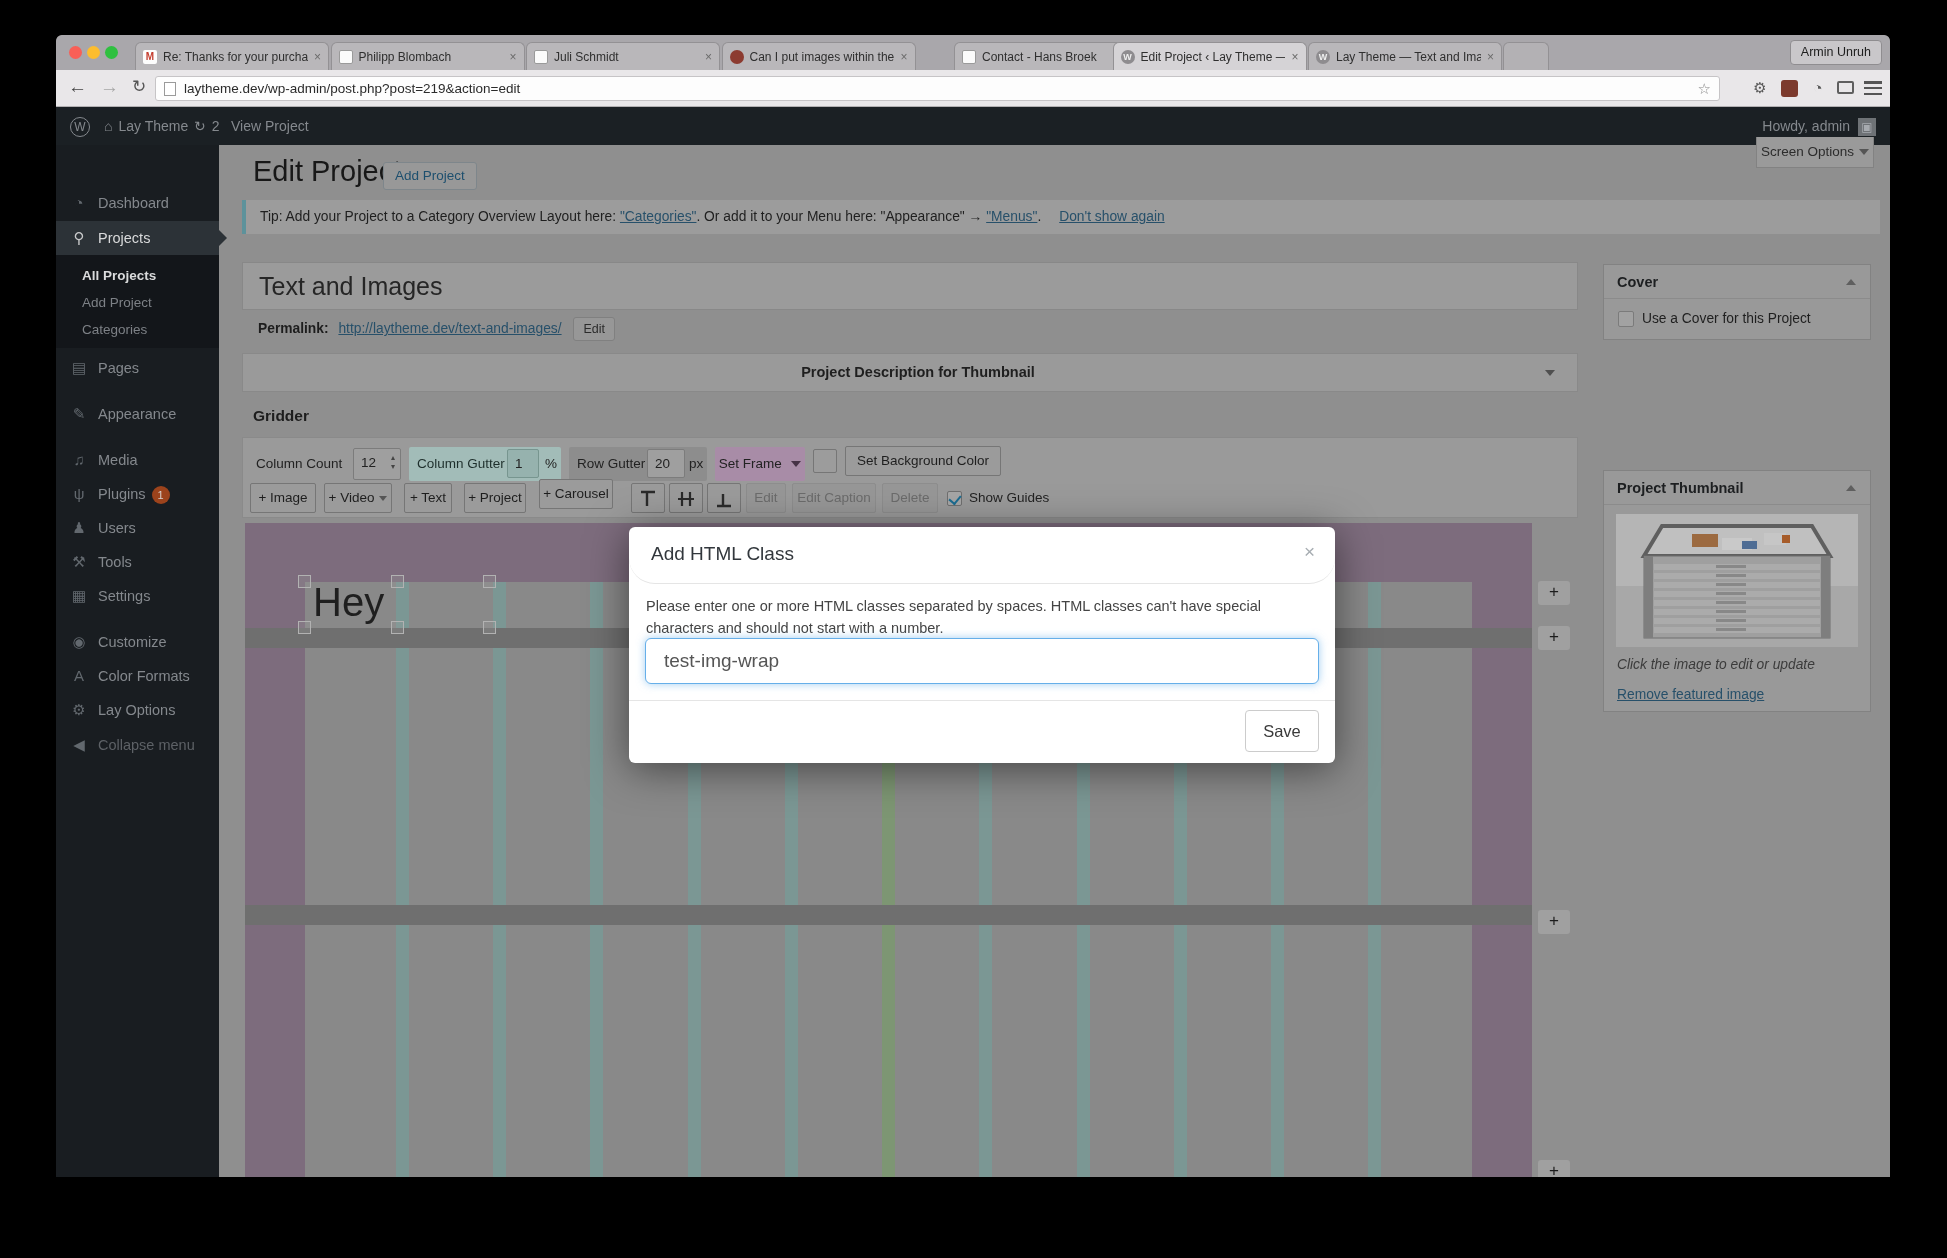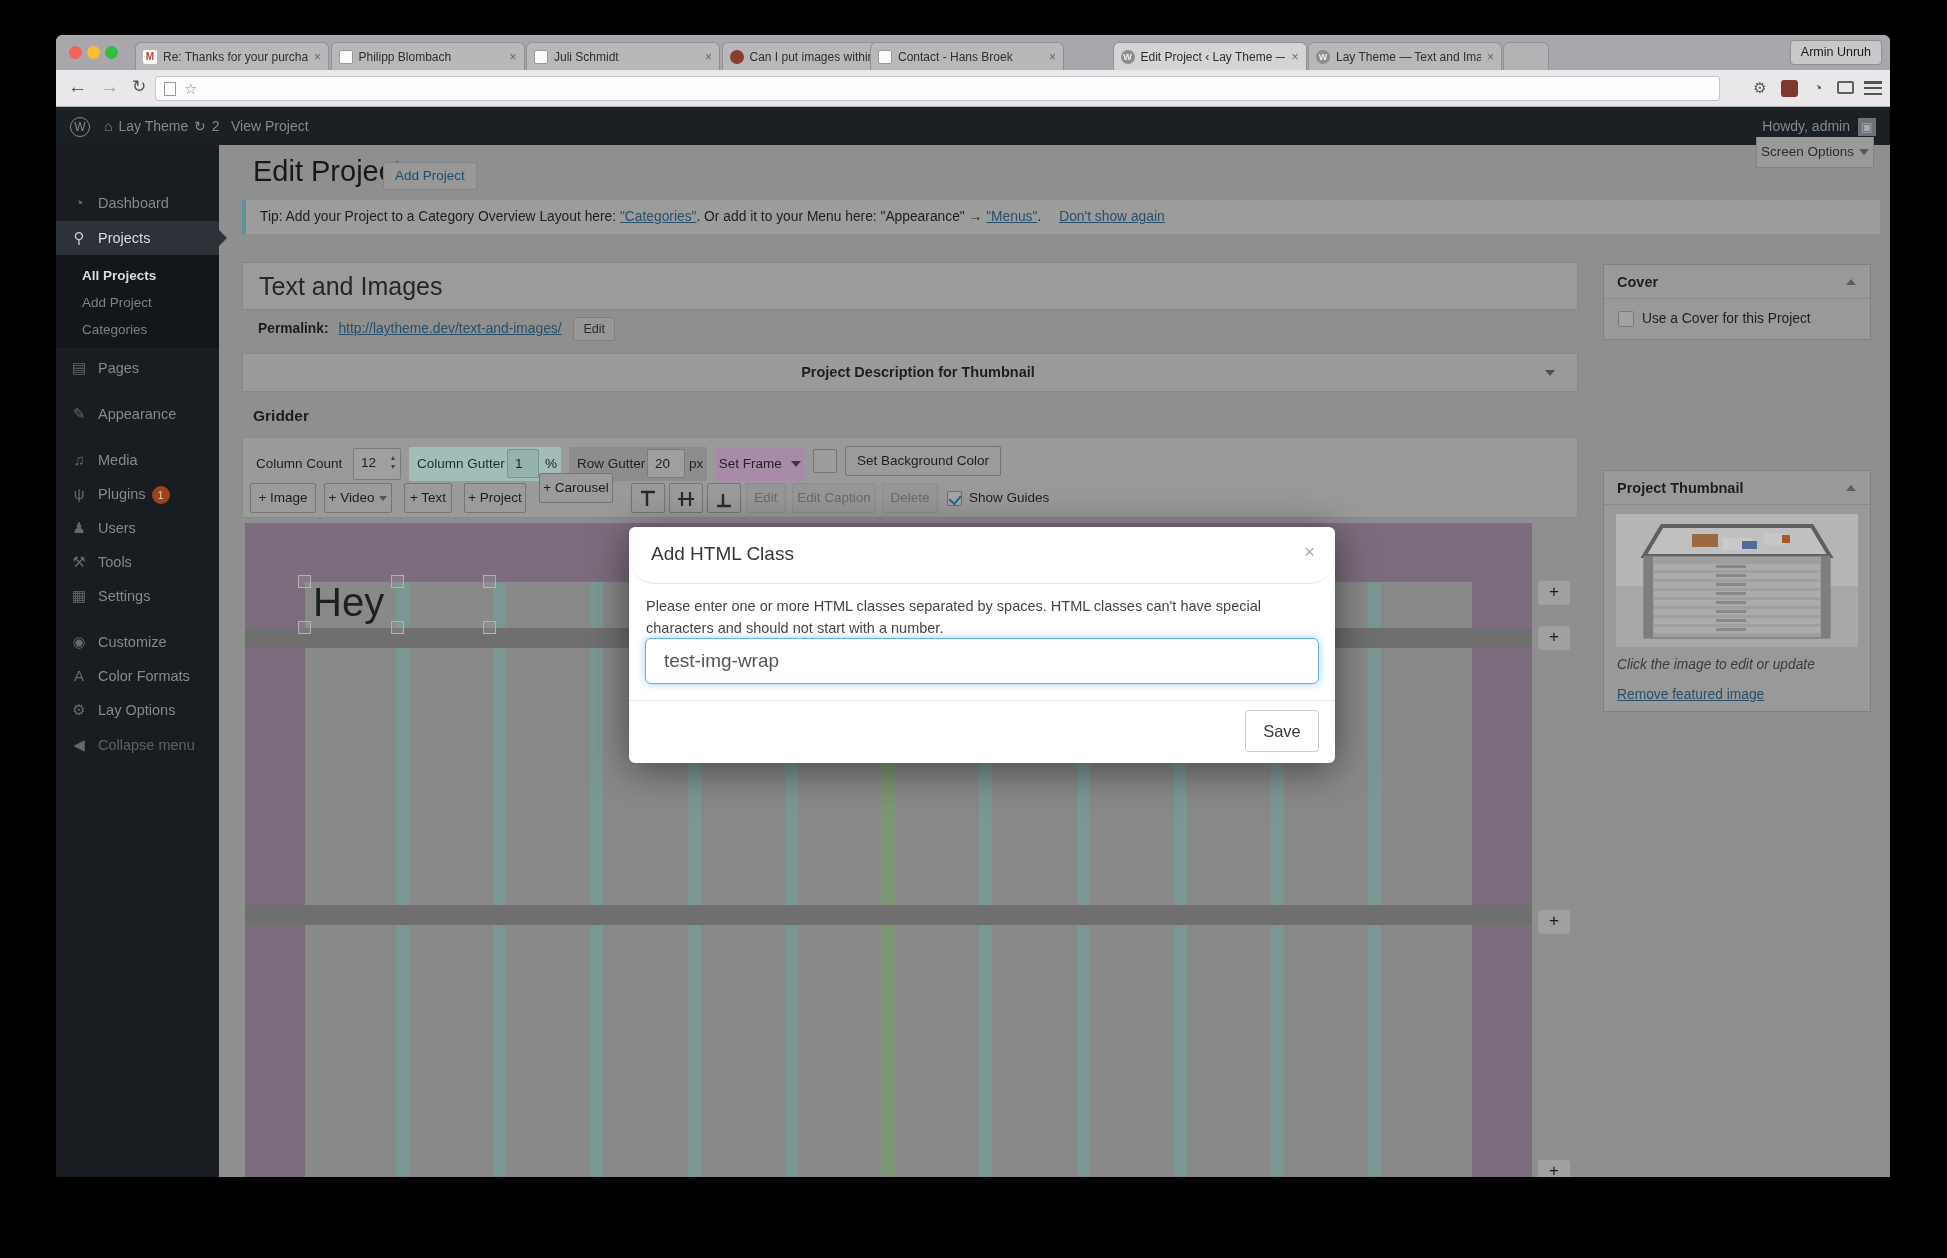--- a/index.html
+++ b/index.html
@@ -147,21 +147,21 @@
         <div class="tab" style="left: 470px; width: 194px;">
           <span class="fav doc"></span>
           <span class="lbl">Juli Schmidt</span>
           <span class="x">×</span>
         </div>
         <div class="tab" style="left: 665.5px; width: 194px;">
           <span class="fav forum"></span>
           <span class="lbl">Can I put images within the</span>
           <span class="x">×</span>
         </div>
-        <div class="tab" style="left: 814px; width: 194px;">
+        <div class="tab" style="left: 898px; width: 194px;">
           <span class="fav doc"></span>
           <span class="lbl">Contact - Hans Broek</span>
           <span class="x">×</span>
         </div>
         <div class="tab active" style="left: 1056.5px; width: 194px;">
           <span class="fav wp">W</span>
           <span class="lbl">Edit Project ‹ Lay Theme —</span>
           <span class="x">×</span>
         </div>
         <div class="tab" style="left: 1252px; width: 194px;">
@@ -173,20 +173,21 @@
     <div class="tab" style="left:1447px;width:46px;background:#b3b1b4"></div>
     <div id="profileBtn">Armin Unruh</div>
   </div>
 
   <div id="toolbar">
     <div class="navbtn" style="left:12px;color:#444">←</div>
     <div class="navbtn" style="left:44px;color:#a6a6a6">→</div>
     <div class="navbtn" style="left:76px;color:#555;font-size:17px">↻</div>
     <div id="urlbox">
       <span class="doc2"></span>
+      <span class="url">laytheme.dev/wp-admin/post.php?post=219&amp;action=edit</span>
       <span class="star">☆</span>
     </div>
     <div class="extico" style="left:1693px">⚙</div>
     <div class="redext" style="left:1725px"></div>
     <div class="extico" style="left:1751px">◔</div>
     <div class="rectext" style="left:1781px"></div>
     <div class="burger" style="left:1808px">
         <i></i>
         <i></i>
         <i></i>
@@ -268,21 +269,21 @@
         <span class="glabel" style="position:static;line-height:34px">Set Frame</span>
         <span class="caret" style="border-top-color:#463246"></span>
       </div>
       <div class="gbtn" style="left:570px;top:11px;width:24px;height:24px;background:#9c9c9c"></div>
       <div class="gbtn" style="left:602px;top:8px;width:156px;line-height:28px">Set Background Color</div>
 
       <div class="gbtn" style="left:7px;top:45px;width:66px">+ Image</div>
       <div class="gbtn" style="left:81px;top:45px;width:68px"><span>+ Video</span><span class="caret" style="border-top-width:5px;border-left-width:4px;border-right-width:4px"></span></div>
       <div class="gbtn" style="left:161px;top:45px;width:48px">+ Text</div>
       <div class="gbtn" style="left:221px;top:45px;width:62px">+ Project</div>
-      <div class="gbtn" style="left:296px;top:35px;width:74px">+ Carousel</div>
+      <div class="gbtn" style="left:296px;top:41px;width:74px">+ Carousel</div>
       <div class="alnico" style="left:388px;top:45px">
         <svg width="20" height="20">
             <path d="M3 3 H17 M9 3 V17" stroke="#2a2a2a" stroke-width="2.4" fill="none"></path>
           </svg>
       </div>
       <div class="alnico" style="left:426px;top:45px">
         <svg width="20" height="20">
             <path d="M6 3 V17 M14 3 V17 M2 10 H18" stroke="#2a2a2a" stroke-width="2.2" fill="none"></path>
           </svg>
       </div>

